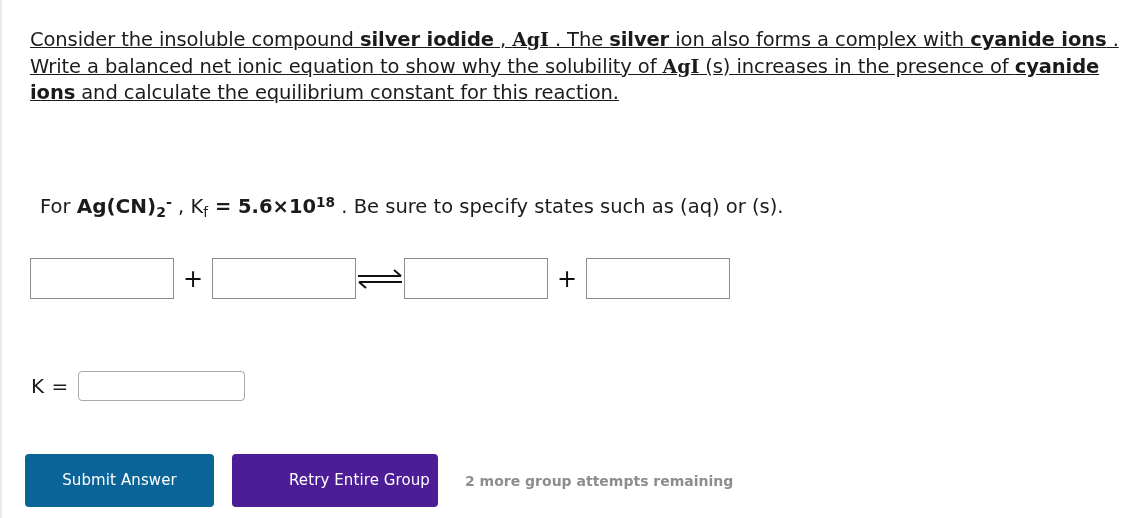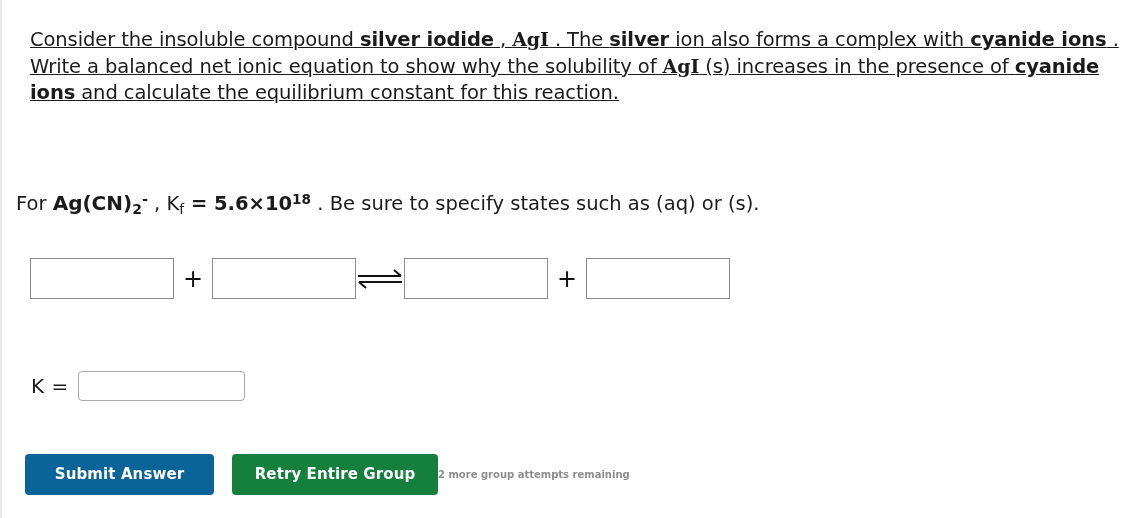--- a/index.html
+++ b/index.html
@@ -41,24 +41,24 @@
   }
   .prompt b { font-weight: bold; }
   .chem {
     font-family: "DejaVu Serif", "Liberation Serif", serif;
     font-weight: bold;
     font-size: 19px;
   }
 
   .kf-line {
     position: absolute;
-    left: 16px;
+    left: 40px;
     top: 186px;
     font-size: 19.5px;
-    line-height: 26px;
+    line-height: 32px;
     color: #1b1b1b;
     white-space: nowrap;
     text-align: right;
   }
   .kf-line .sp { font-weight: bold; font-size: 20px; }
   .kf-line sub {
     font-size: 0.70em;
     vertical-align: -0.32em;
     font-weight: bold;
   }
@@ -150,39 +150,41 @@
     top: 454px;
     display: flex;
     align-items: center;
   }
   .btn {
     border: none;
     border-radius: 4px;
     color: #ffffff;
     font-family: "DejaVu Sans", "Liberation Sans", sans-serif;
     font-size: 15px;
-    font-weight: bold;
+    font-weight: normal;
     cursor: pointer;
-    height: 41px;
+    height: 53px;
     line-height: 41px;
     padding: 0 8px;
     text-align: center;
     letter-spacing: 0.1px;
   }
   .btn-submit {
     background: #0b6497;
     min-width: 189px;
   }
   .btn-retry {
-    background: #15803d;
+    background: #4c1d95;
     min-width: 206px;
     margin-left: 18px;
+    text-align: right;
   }
   .attempts {
-    font-size: 10px;
+    margin-left: 27px;
+    font-size: 14px;
     font-weight: bold;
     color: #8d8d8d;
     font-family: "DejaVu Sans", "Liberation Sans", sans-serif;
   }
 </style>
 </head>
 <body>
 
 <div class="page-edge"></div>
 

